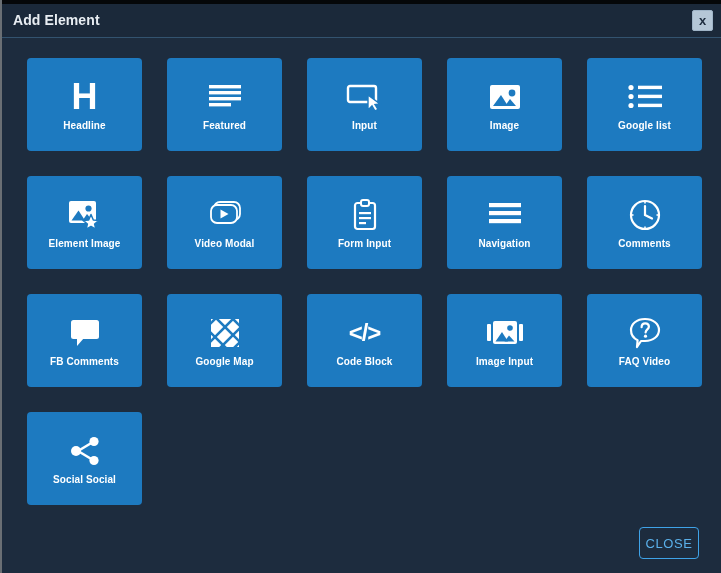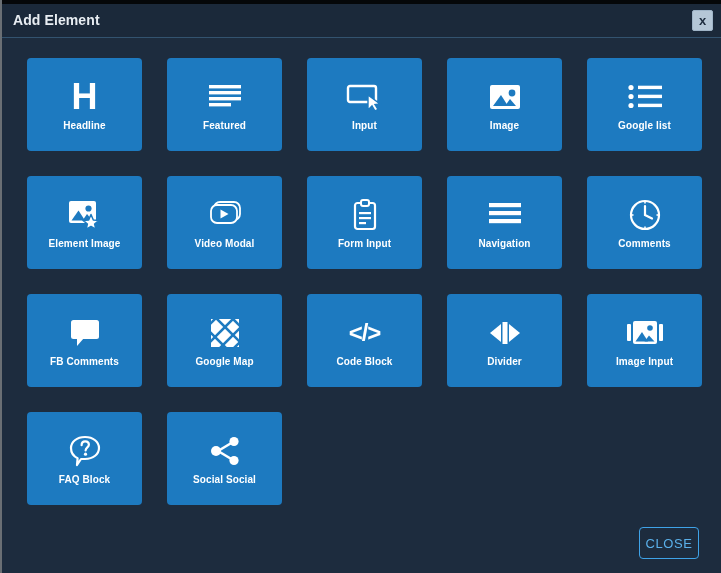--- a/index.html
+++ b/index.html
@@ -301,30 +301,20 @@
       <div class="tile-label">Google Map</div>
     </div>
 
     <div class="tile">
       <div class="tile-icon">
         <span class="glyph-code">&lt;/&gt;</span>
       </div>
       <div class="tile-label">Code Block</div>
     </div>
 
-    <div class="tile">
-      <div class="tile-icon">
-        <svg width="34" height="26" viewBox="0 0 34 26">
-          <rect x="14.5" y="2" width="5" height="22" fill="#fff"></rect>
-          <path d="M13 4 L13 22 L2 13 Z" fill="#fff"></path>
-          <path d="M21 4 L21 22 L32 13 Z" fill="#fff"></path>
-        </svg>
-      </div>
-      <div class="tile-label">Divider</div>
-    </div>
 
     <div class="tile">
       <div class="tile-icon">
         <svg width="38" height="28" viewBox="0 0 38 28">
           <rect x="1" y="5" width="4" height="17" rx="1" fill="#fff"></rect>
           <rect x="33" y="5" width="4" height="17" rx="1" fill="#fff"></rect>
           <rect x="7" y="2" width="24" height="23" rx="2" fill="#fff"></rect>
           <circle cx="24" cy="9" r="2.8" fill="#1d7ac0"></circle>
           <path d="M9.5 22.5 L16 13 L22 22.5 Z" fill="#1d7ac0"></path>
           <path d="M18.5 22.5 L23 16.5 L28.5 22.5 Z" fill="#1d7ac0"></path>
@@ -334,21 +324,21 @@
     </div>
 
     <div class="tile">
       <div class="tile-icon">
         <svg width="32" height="32" viewBox="0 0 32 32">
           <path d="M16 2 C24.3 2 30 7 30 13 C30 19 24.3 24 16 24 L12 24 L8 30 L8.6 23.2 C4.4 21.2 2 17.4 2 13 C2 7 7.7 2 16 2 Z" fill="none" stroke="#fff" stroke-width="2.2" stroke-linejoin="round"></path>
           <path d="M12.6 10.2 C12.6 7.7 14.2 6.4 16.2 6.4 C18.4 6.4 19.9 7.8 19.9 9.8 C19.9 12.3 16.6 12.6 16.6 15.4" fill="none" stroke="#fff" stroke-width="2.2" stroke-linecap="round"></path>
           <circle cx="16.5" cy="19.2" r="1.6" fill="#fff"></circle>
         </svg>
       </div>
-      <div class="tile-label">FAQ Block</div>
+      <div class="tile-label">FAQ Video</div>
     </div>
 
     <div class="tile">
       <div class="tile-icon">
         <svg width="32" height="30" viewBox="0 0 32 30">
           <line x1="9" y1="15" x2="24" y2="6" stroke="#fff" stroke-width="2.6"></line>
           <line x1="9" y1="15" x2="24" y2="24" stroke="#fff" stroke-width="2.6"></line>
           <circle cx="7" cy="15" r="5" fill="#fff"></circle>
           <circle cx="25" cy="5.5" r="4.6" fill="#fff"></circle>
           <circle cx="25" cy="24.5" r="4.6" fill="#fff"></circle>

